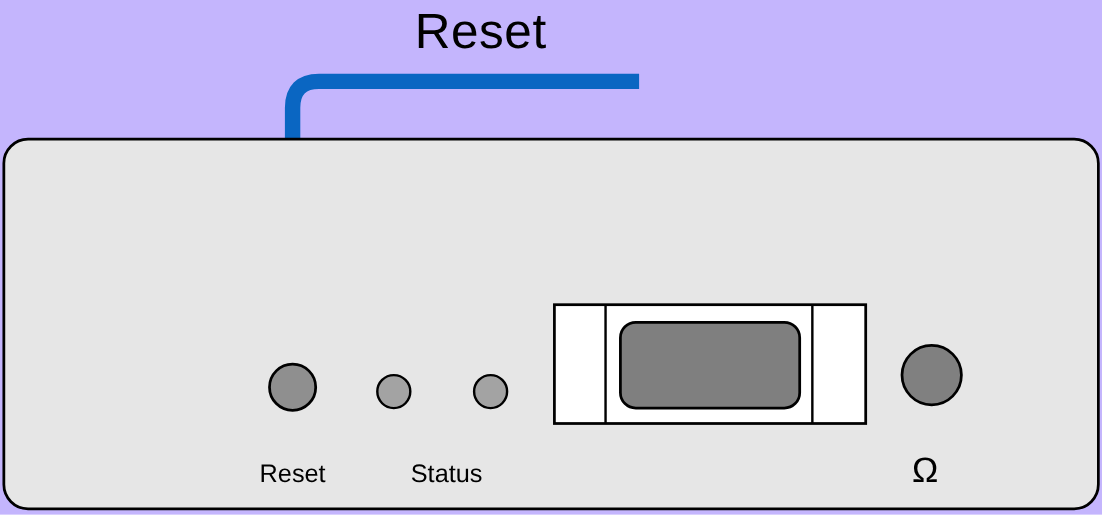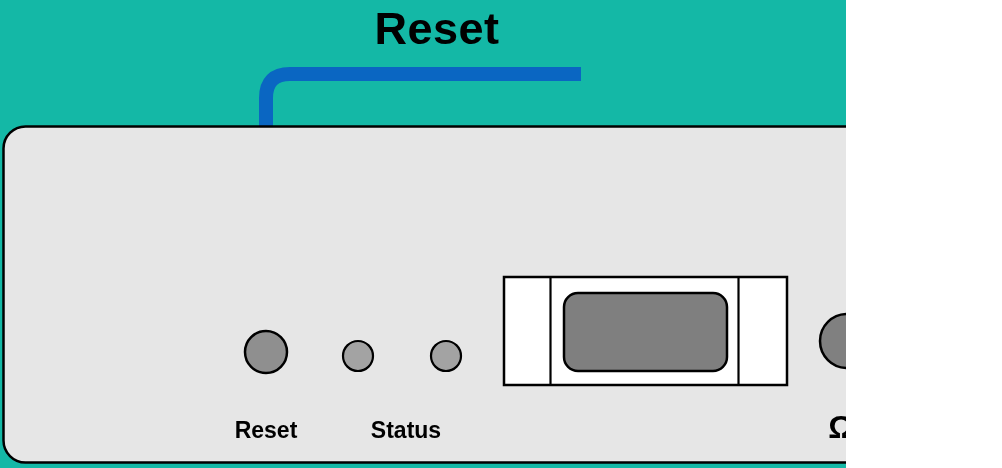--- a/index.html
+++ b/index.html
@@ -3,25 +3,24 @@
 <meta charset="utf-8">
 <style>
   html, body {
     margin: 0;
     padding: 0;
     background: #ffffff;
     font-family: "Liberation Sans", sans-serif;
   }
   .canvas {
     position: relative;
-    width: 846px;
+    width: 1002px;
     height: 468px;
-    background: #14b8a6;
+    background: #c4b5fd;
     overflow: hidden;
-    font-weight: bold;
   }
   svg { display: block; }
   text {
     font-family: "Liberation Sans", sans-serif;
     fill: #000000;
   }
   .callout-title {
     font-size: 45px;
     letter-spacing: 0.5px;
   }

